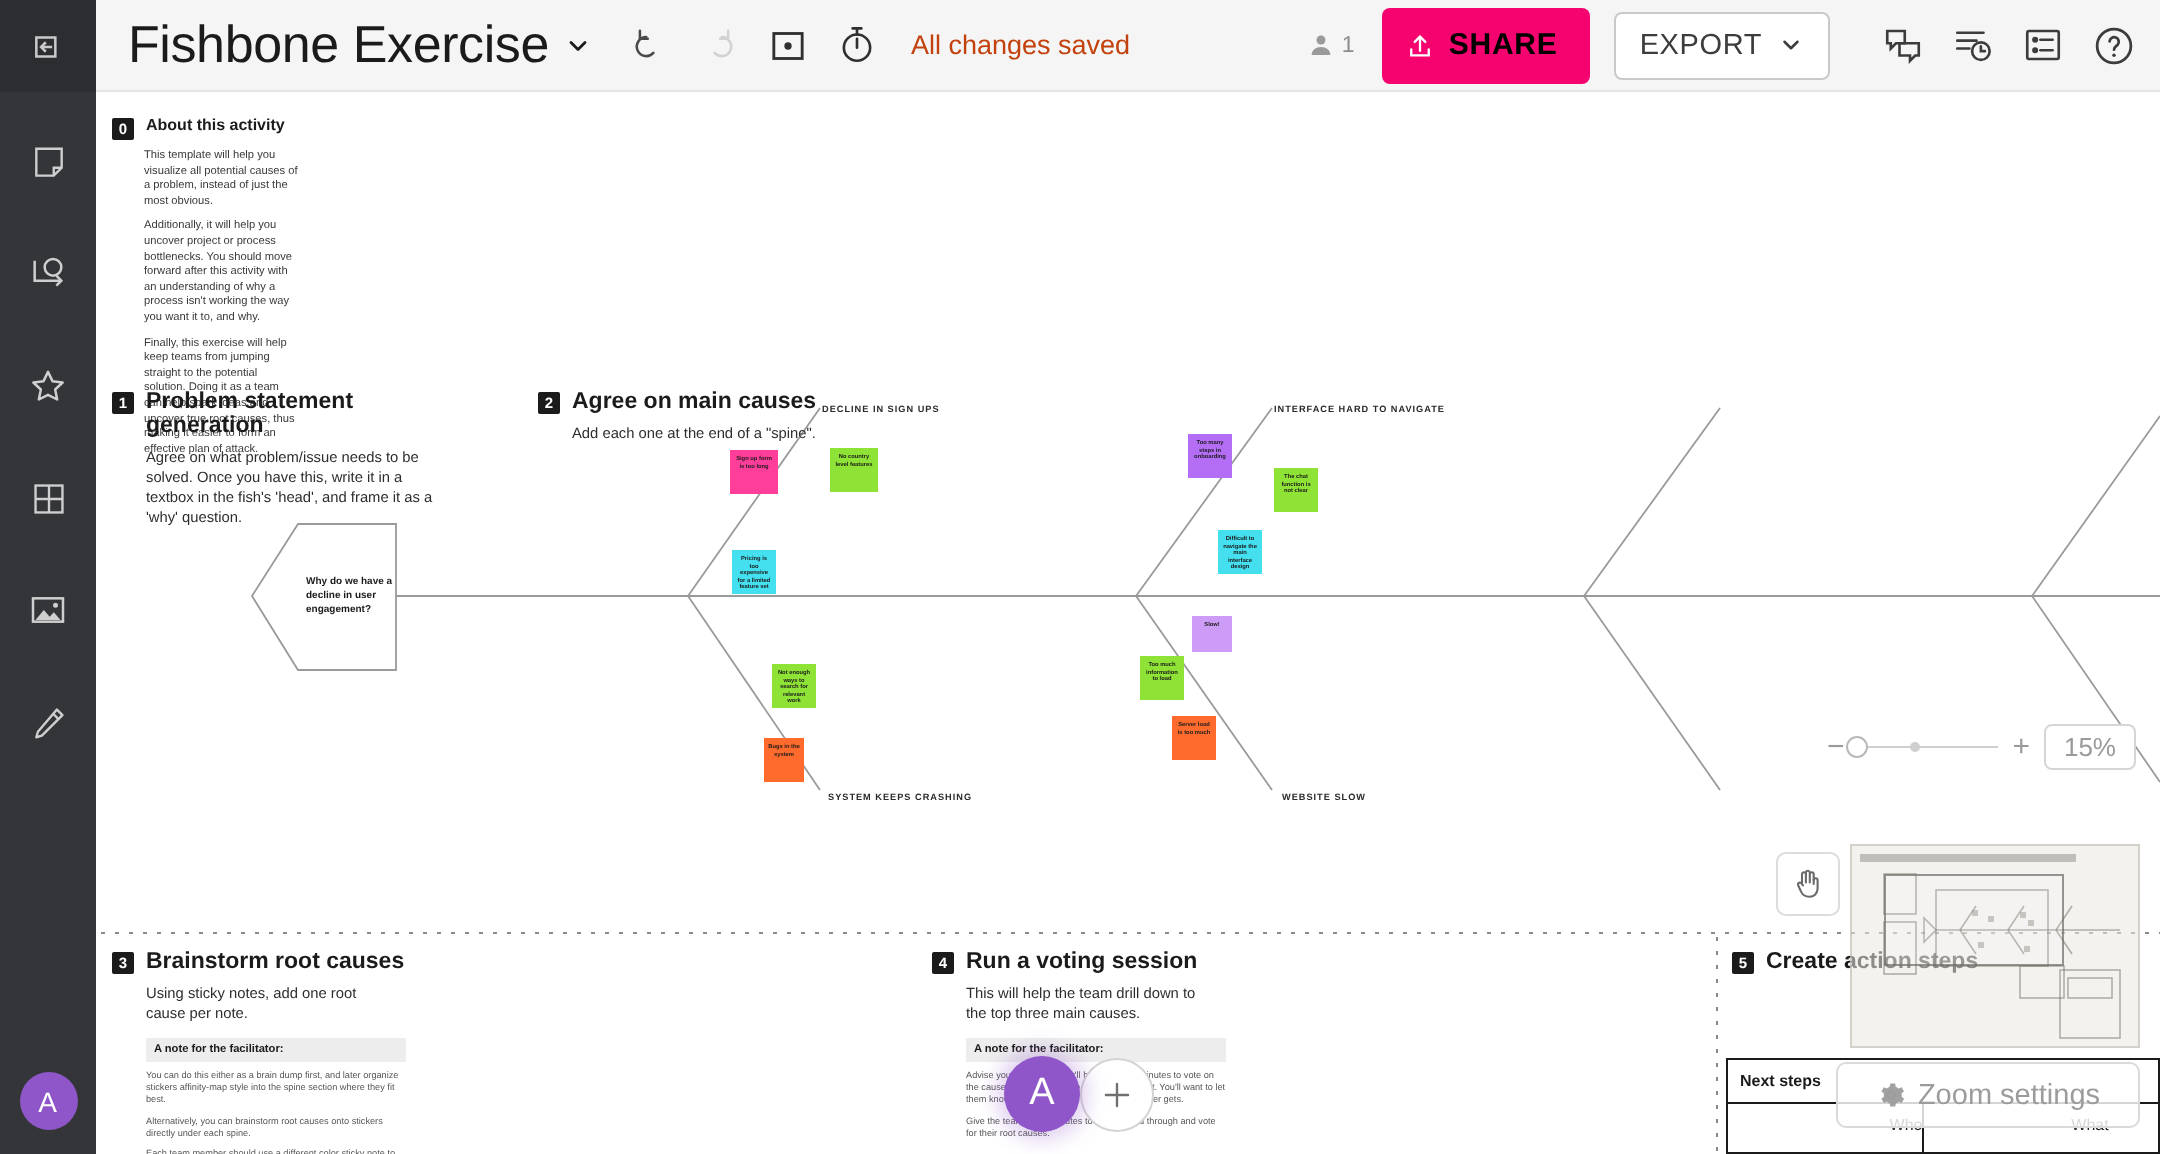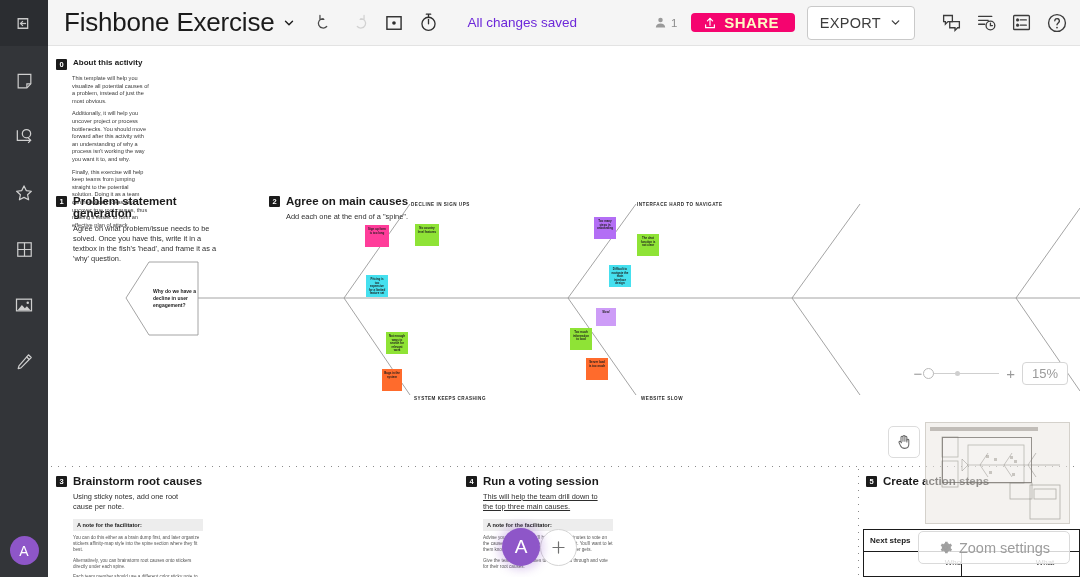--- a/index.html
+++ b/index.html
@@ -35,26 +35,26 @@
   
   #topbar {
     position: absolute; left: 48px; top: 0; right: 0; height: 46px;
     background: #f5f5f5; border-bottom: 1px solid #e3e3e3;
     display: flex; align-items: center; padding: 0 12px 0 16px;
     z-index: 35;
   }
   .doc-title { font-size: 26px; color: #1b1b1b; font-weight: 400; letter-spacing: -.2px; }
   .chev { margin-left: 8px; color: #1b1b1b; display: flex; align-items: center; }
   .tb-icon { margin-left: 14px; display: flex; align-items: center; justify-content: center; cursor: pointer; }
-  .saved-txt { margin-left: 28px; font-size: 13.5px; color: #6d28d9; }
+  .saved-txt { margin-left: 16px; font-size: 13.5px; color: #c2410c; }
   .spacer { flex: 1; }
   .collab { display: flex; align-items: center; gap: 3px; color: #8c8c8c; font-size: 11.5px; margin-right: 14px; }
   .btn-share {
-    background: #f5046f; color: #fef9c3; border: none; border-radius: 4px;
-    height: 19px; padding: 0 16px 0 12px; display: flex; align-items: center; gap: 7px;
+    background: #f5046f; color: #000000; border: none; border-radius: 4px;
+    height: 38px; padding: 0 16px 0 12px; display: flex; align-items: center; gap: 7px;
     font-size: 15px; font-weight: 700; letter-spacing: .4px; cursor: pointer;
   }
   .btn-export {
     margin-left: 12px; background: #fff; color: #3c3c3c;
     border: 1px solid #c9c9c9; border-radius: 4px; height: 34px; padding: 0 12px;
     display: flex; align-items: center; gap: 8px; font-size: 14.5px; letter-spacing: .3px; cursor: pointer;
   }
   .hdr-icons { display: flex; align-items: center; margin-left: 12px; }
 
   
@@ -403,21 +403,21 @@
           <p>Each team member should use a different color sticky note to write out their root causes.</p>
         </div>
       </div>
     </div>
 
     <div class="sec" style="left:418px; top:429px; width:185px;">
       <div class="sec-head">
         <span class="num-badge">4</span>
         <span class="sec-title">Run a voting session</span>
       </div>
-      <div class="sec-body big" style="margin-left:17px; width:120px;text-decoration:underline;">
+      <div class="sec-body big" style="margin-left:17px; width:120px;">
         <p>This will help the team drill down to the top three main causes.</p>
       </div>
       <div style="margin-left:17px; width:130px;">
         <div class="facil-bar">A note for the facilitator:</div>
         <div class="facil-body">
           <p>Advise your team that they'll have about 5 minutes to vote on the causes they think will be best to tackle first. You'll want to let them know how many votes each team member gets.</p>
           <p>Give the team a few minutes to silently read through and vote for their root causes.</p>
         </div>
       </div>
     </div>

